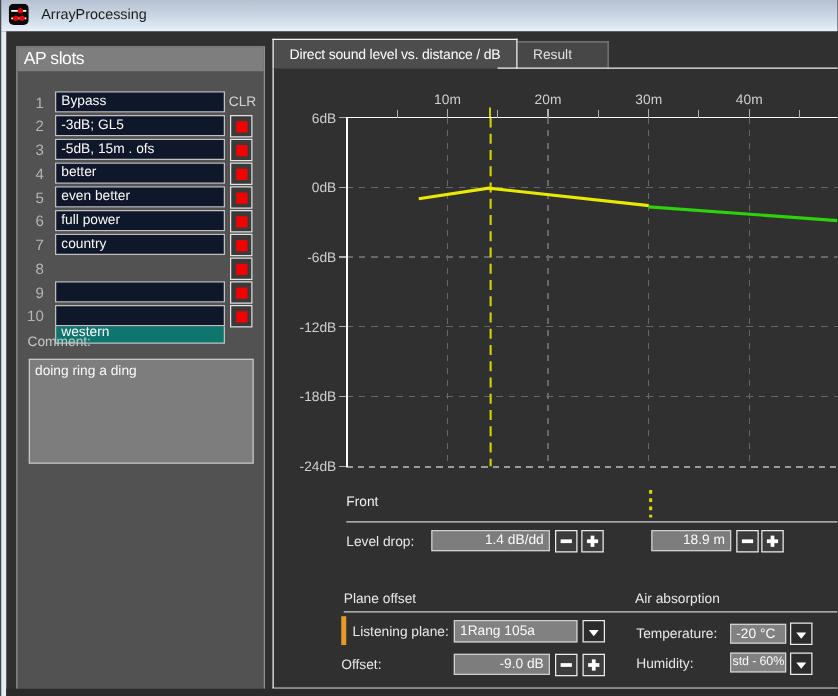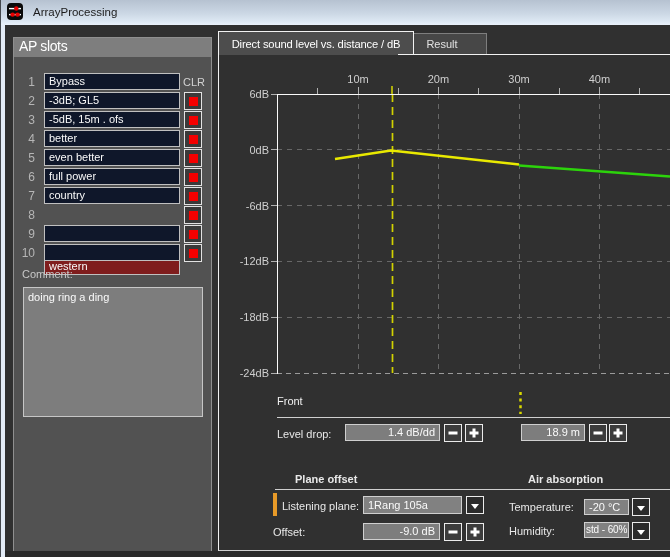--- a/index.html
+++ b/index.html
@@ -16,36 +16,36 @@
   #lheader{left:14px;top:38px;width:197px;height:19px;background:#7e7e7e;
     line-height:17px;font-size:14px;letter-spacing:-0.35px;font-weight:normal;color:#ffffff;padding-left:5px;box-sizing:border-box;}
   .rownum{width:22px;text-align:right;font-size:12px;color:#b6b6b6;height:13px;line-height:13px;left:13px;}
   .slot{left:44px;width:136px;height:17px;box-sizing:border-box;background:#0f172a;border:1px solid #c0c0c0;
         font-size:11px;color:#fafafa;line-height:15px;padding-left:4px;overflow:hidden;}
   .clrbtn{left:184px;width:18px;height:18px;box-sizing:border-box;background:#3a3a3a;border:1px solid #e2e2e2;
         display:flex;align-items:center;justify-content:center;}
   .clrbtn span{display:block;width:9px;height:9px;background:#f40000;}
   #clrlabel{left:183px;width:21px;text-align:left;font-size:11px;color:#d2d2d2;}
   #commentlabel{left:22px;top:268px;font-size:11px;color:#c8c8c8;}
-  #commentbox{left:23px;top:287px;width:180px;height:130px;box-sizing:border-box;background:#7d7d7d;
+  #commentbox{left:23px;top:287px;width:180px;height:84px;box-sizing:border-box;background:#7d7d7d;
      border:1px solid #c6c6c6;font-size:11px;color:#fafafa;padding:3px 4px;}
   
   #tab1{left:218px;top:31px;width:196px;height:24px;box-sizing:border-box;background:#4d4d4d;
      border-top:1px solid #f2f2f2;border-left:1px solid #f2f2f2;border-right:1px solid #f2f2f2;
      font-size:11.2px;color:#ffffff;text-align:center;line-height:24px;letter-spacing:-0.15px;}
   #tab2{left:398px;top:33px;width:89px;height:21px;box-sizing:border-box;background:#474747;
      border-top:1px solid #7e7e7e;border-right:1px solid #7e7e7e;
      font-size:11px;color:#e2e2e2;text-align:center;line-height:20px;}
   #pagetopline{left:398px;top:54px;width:272px;height:1px;background:#f2f2f2;}
   
   #page{left:218px;top:55px;width:452px;height:496px;box-sizing:border-box;background:#303030;
      border-left:1px solid #f2f2f2;border-bottom:1px solid #cfcfcf;}
   
   .lab{font-size:11px;color:#e8e8e8;height:14px;line-height:14px;}
-  .bold{font-weight:bold;margin-left:20px;}
+  .bold{font-weight:normal;}
   .field{box-sizing:border-box;background:#7d7d7d;border:1px solid #cfcfcf;font-size:11px;color:#fafafa;
      line-height:15px;overflow:hidden;white-space:nowrap;}
   .fr{text-align:right;padding-right:4px;}
   .fl{text-align:left;padding-left:4px;}
   .ddf{background:#818181;}
   .sbtn{width:18px;height:18px;box-sizing:border-box;background:#3c3c3c;border:1px solid #ebebeb;}
   .sbtn i{position:absolute;left:50%;top:50%;transform:translate(-50%,-50%);width:9px;height:3px;background:#ffffff;}
   .sbtn em{position:absolute;left:50%;top:50%;transform:translate(-50%,-50%);width:3px;height:9px;background:#ffffff;}
   .dbtn{width:18px;height:18px;box-sizing:border-box;background:#2b2b2b;border:1px solid #ebebeb;
      display:flex;align-items:center;justify-content:center;}
@@ -105,21 +105,21 @@
     <span></span>
   </div>
 
   <div class="abs rownum" style="top:190px">7</div>
   <div class="abs slot" style="top:187px">country</div>
   <div class="abs clrbtn" style="top:187px">
     <span></span>
   </div>
 
   <div class="abs rownum" style="top:209px">8</div>
-  <div class="abs slot" style="top:222px;background:#7f1d1d;margin-top:36px;">western</div>
+  <div class="abs slot" style="top:222px;background:#0f766e;margin-top:36px;">western</div>
   <div class="abs clrbtn" style="top:206px">
     <span></span>
   </div>
 
   <div class="abs rownum" style="top:228px">9</div>
   <div class="abs slot" style="top:225px"></div>
   <div class="abs clrbtn" style="top:225px">
     <span></span>
   </div>
 

